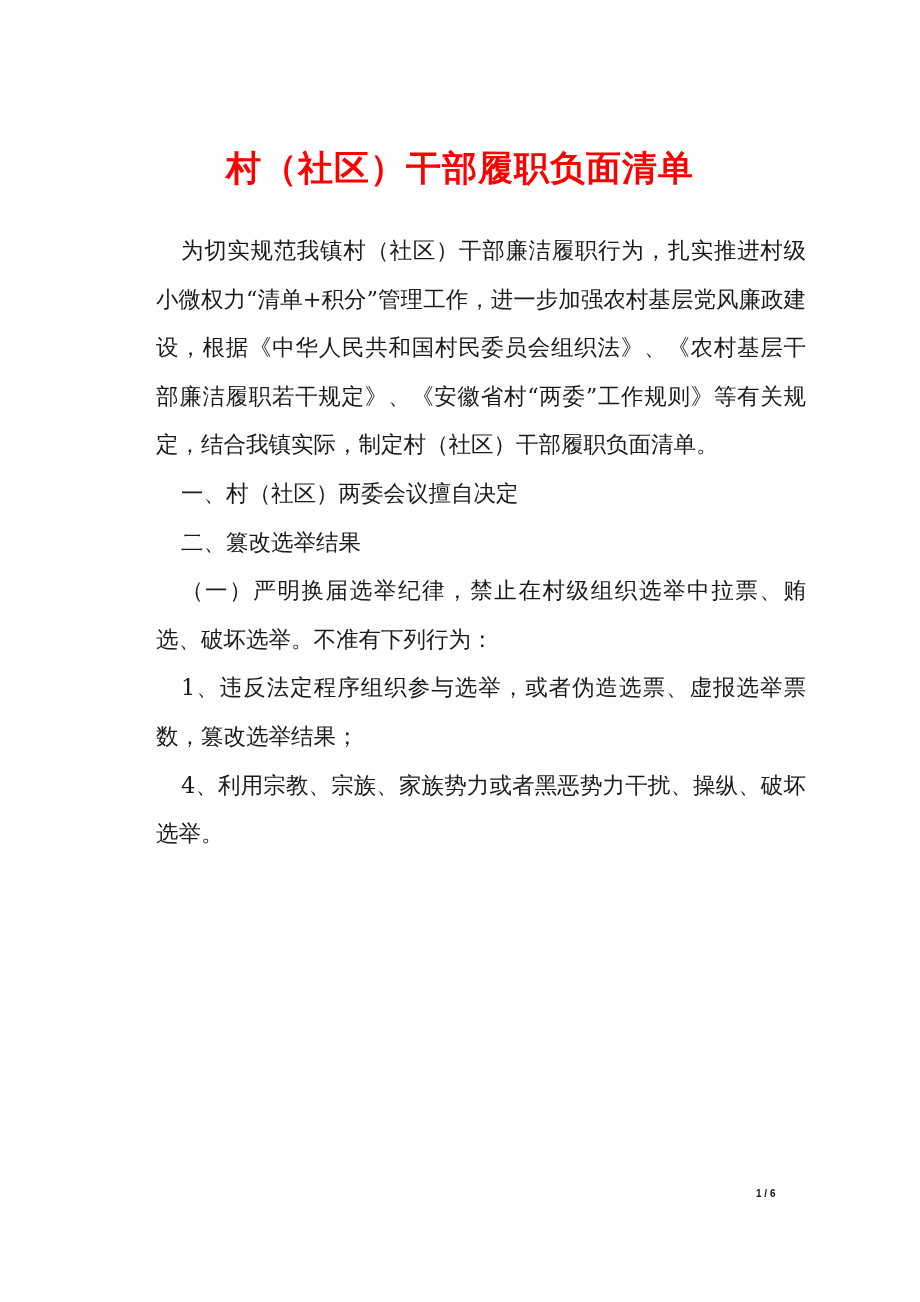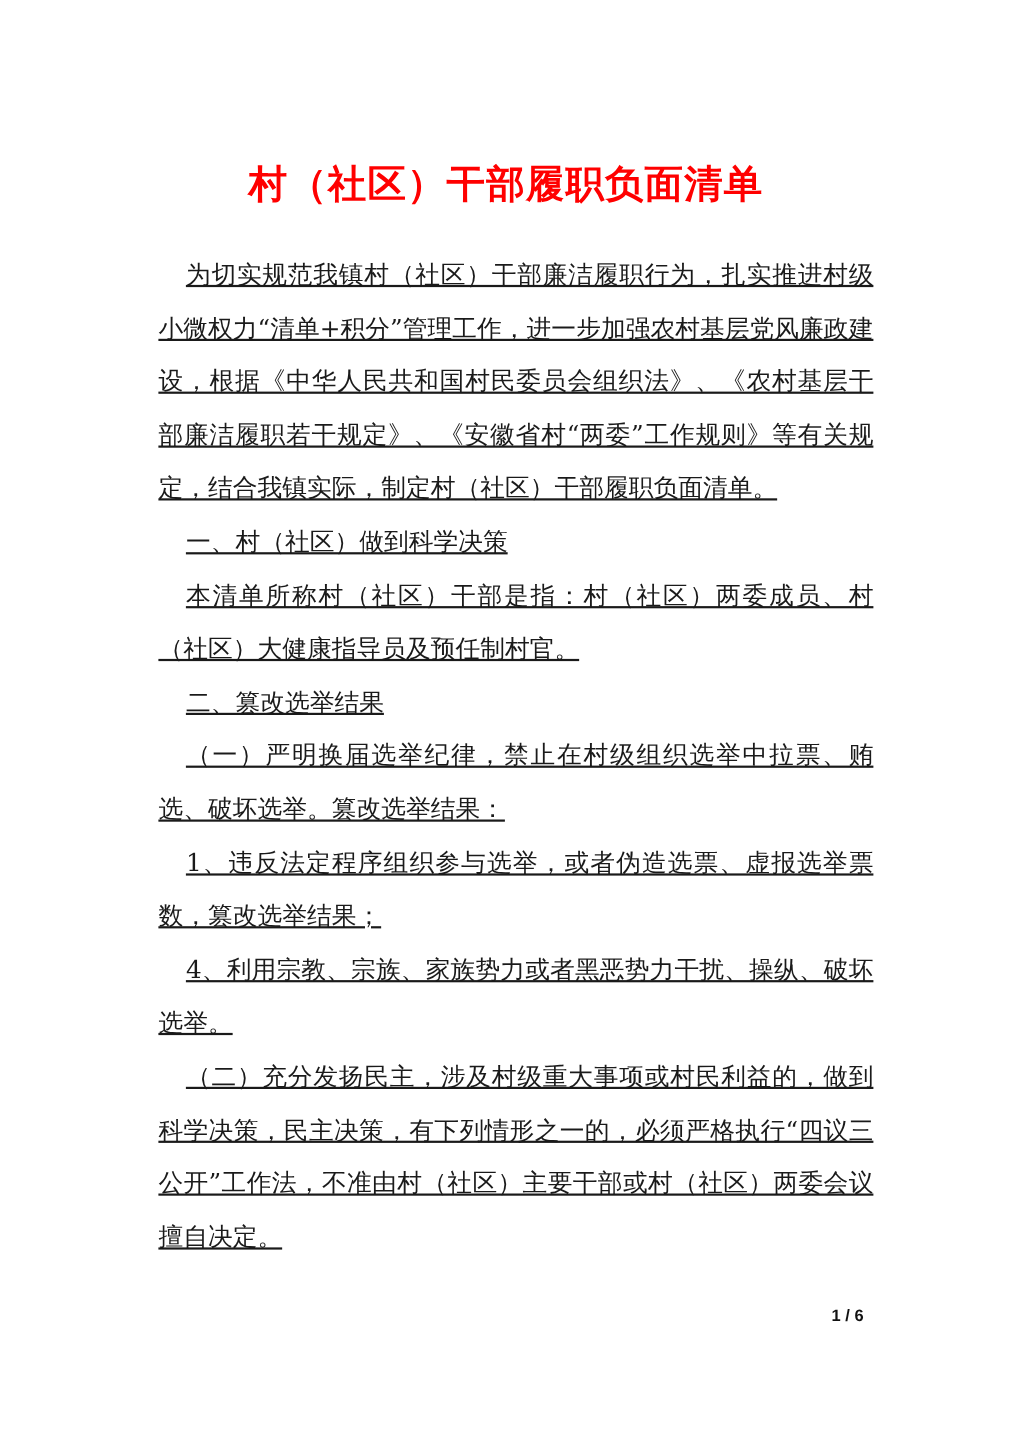--- a/index.html
+++ b/index.html
@@ -1,37 +1,35 @@
 <!DOCTYPE html>
 <html><head>
 <meta charset="utf-8">
 <style>
   html, body { margin:0; padding:0; background:#ffffff; }
   body { width:920px; height:1302px; position:relative; overflow:hidden;
          font-family: "DejaVu Serif", "Liberation Serif", serif; color:#1a1a1a; }
   .page { position:absolute; left:0; top:0; width:920px; height:1302px; }
   .title { position:absolute; top:146px; left:0; width:920px; text-align:center;
            font-size:35px; color:#ff0000; letter-spacing:1px; line-height:44px; font-weight:bold; }
-  .body-text { position:absolute; left:144px; width:650px; top:226px;text-decoration:underline; }
+  .body-text { position:absolute; left:156px; width:650px; top:226px; }
   .para { font-size:22.5px; line-height:48.6px; margin:0; text-align:justify; text-align-last:left; word-break:break-all; }
   .indent { text-indent:25px; }
-  .pagenum { position:absolute; top:1188px; left:756px; font-size:15px; font-weight:bold;
+  .pagenum { position:absolute; top:1188px; left:756px; font-size:10px; font-weight:bold;
              font-family:"Liberation Sans", sans-serif; color:#111; }
 </style>
 </head>
 <body>
 
 <div class="page">
   <div class="title">村（社区）干部履职负面清单</div>
 
   <div class="body-text">
     <p class="para indent">为切实规范我镇村（社区）干部廉洁履职行为，扎实推进村级小微权力“清单+积分”管理工作，进一步加强农村基层党风廉政建设，根据《中华人民共和国村民委员会组织法》、《农村基层干部廉洁履职若干规定》、《安徽省村“两委”工作规则》等有关规定，结合我镇实际，制定村（社区）干部履职负面清单。</p>
-    <p class="para indent">一、村（社区）做到科学决策</p>
-    <p class="para indent">本清单所称村（社区）干部是指：村（社区）两委成员、村（社区）大健康指导员及预任制村官。</p>
+    <p class="para indent">一、村（社区）两委会议擅自决定</p>
     <p class="para indent">二、篡改选举结果</p>
-    <p class="para indent">（一）严明换届选举纪律，禁止在村级组织选举中拉票、贿选、破坏选举。篡改选举结果：</p>
+    <p class="para indent">（一）严明换届选举纪律，禁止在村级组织选举中拉票、贿选、破坏选举。不准有下列行为：</p>
     <p class="para indent">1、违反法定程序组织参与选举，或者伪造选票、虚报选举票数，篡改选举结果；</p>
     <p class="para indent">4、利用宗教、宗族、家族势力或者黑恶势力干扰、操纵、破坏选举。</p>
-    <p class="para indent">（二）充分发扬民主，涉及村级重大事项或村民利益的，做到科学决策，民主决策，有下列情形之一的，必须严格执行“四议三公开”工作法，不准由村（社区）主要干部或村（社区）两委会议擅自决定。</p>
   </div>
 
   <div class="pagenum">1 / 6</div>
 </div>
 
 </body></html>

